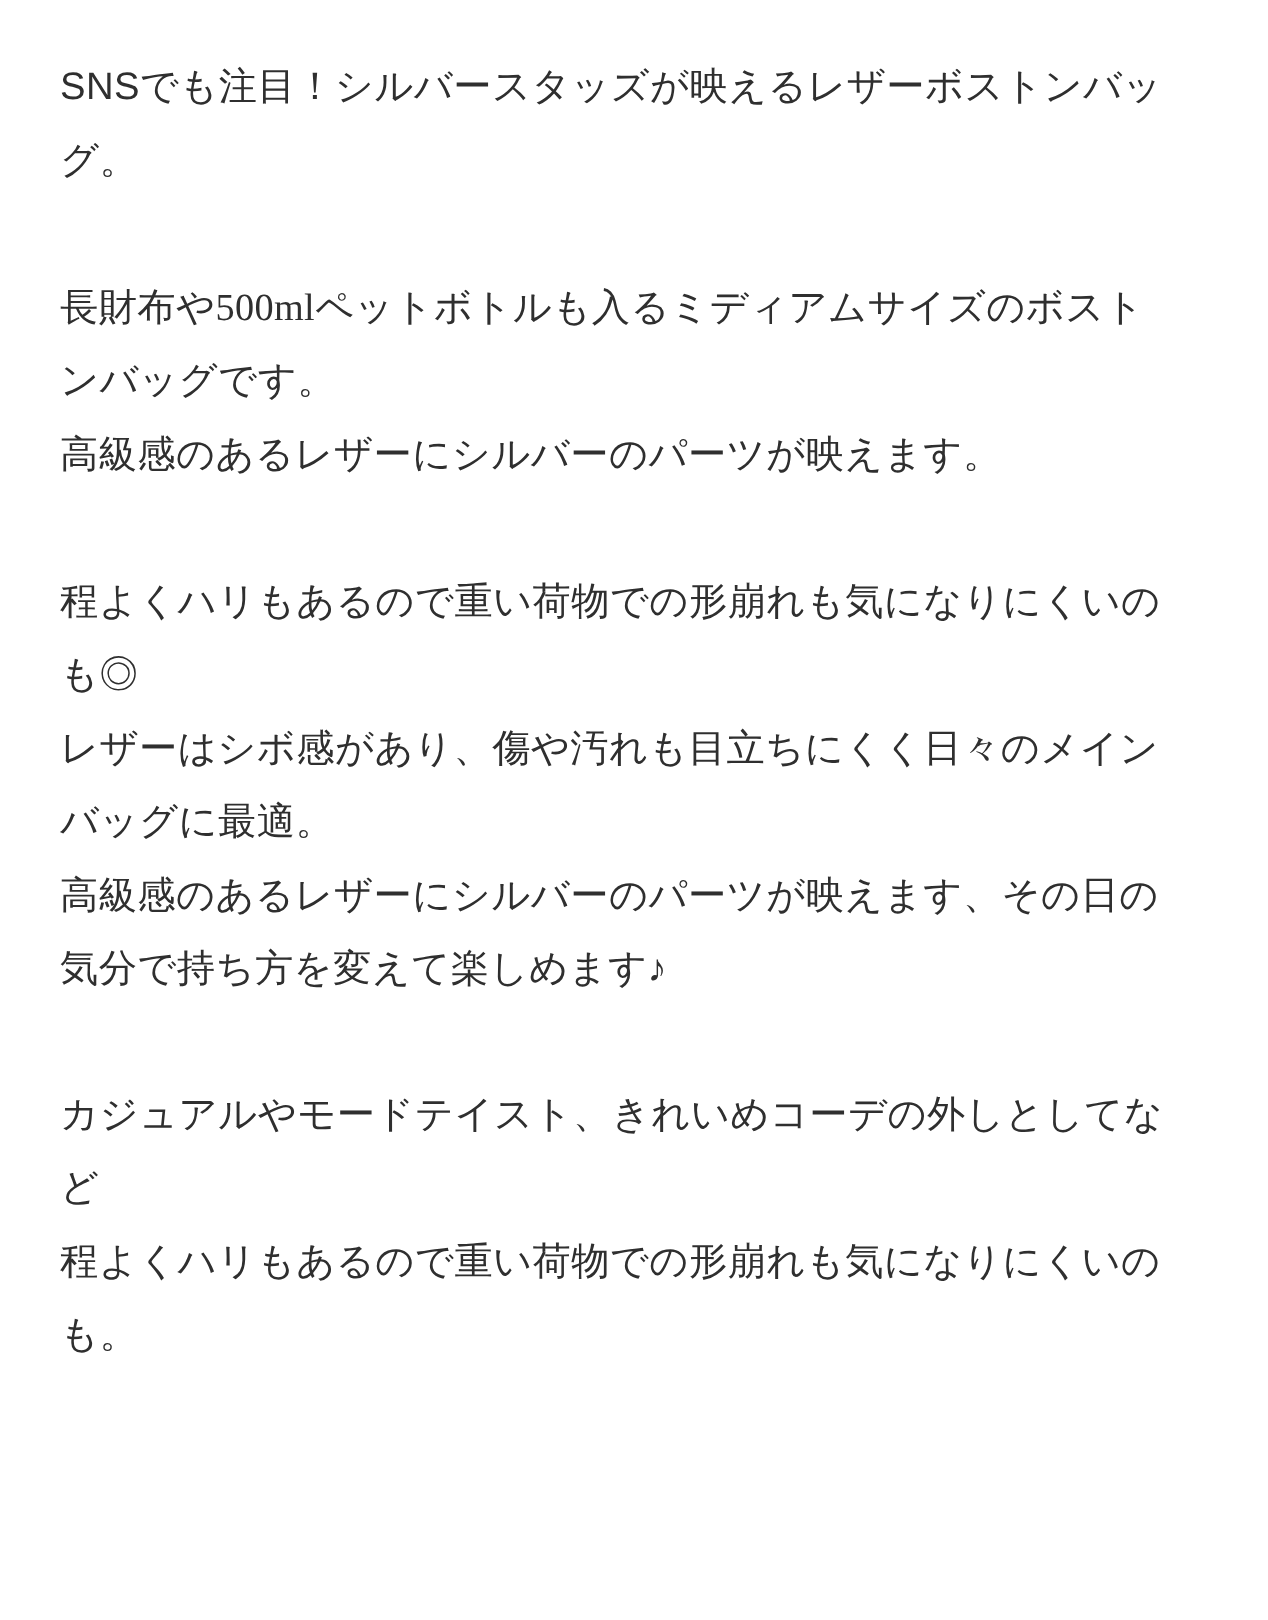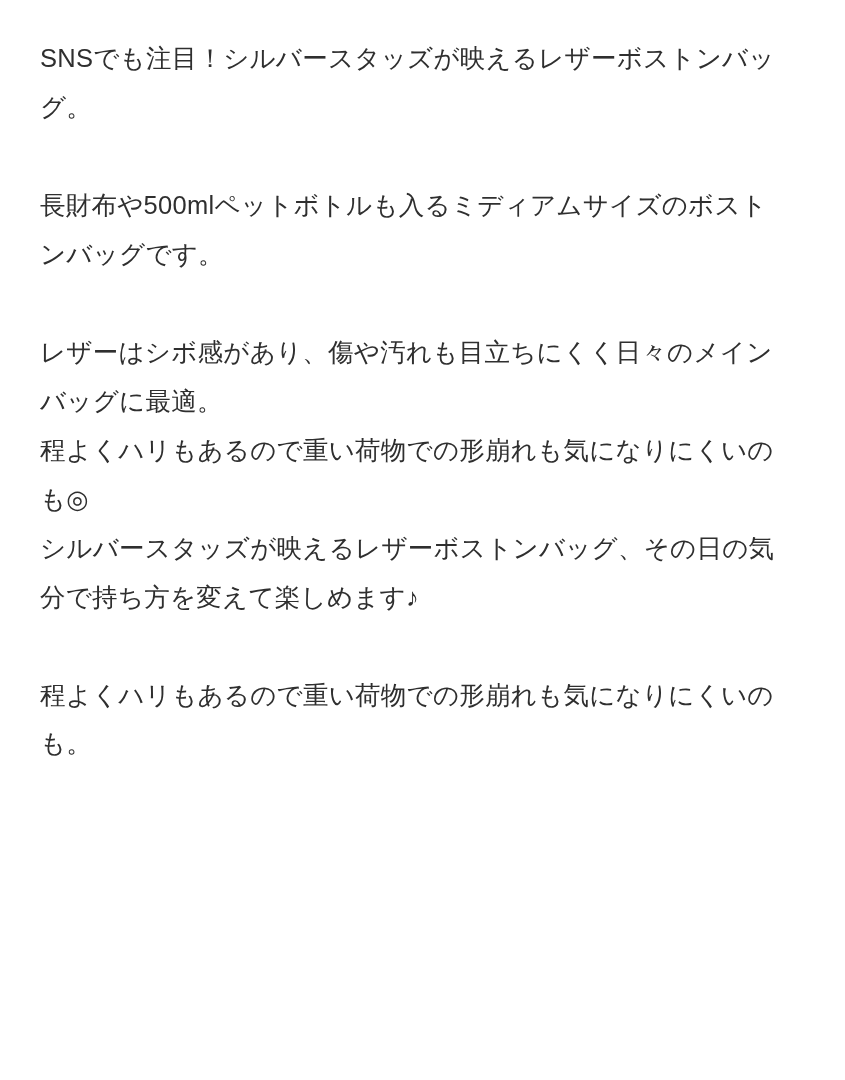--- a/index.html
+++ b/index.html
@@ -29,44 +29,47 @@
     font-weight: 400;
   }
   .para {
     margin: 0;
   }
   .spacer {
     height: 49px;
   }
   .line {
     display: block;
+    font-family: Liberation Serif, serif;
   }
 </style>
 </head>
 <body>
 
 <div class="page">
   <div class="description">
 
     <p class="para">SNSでも注目！シルバースタッズが映えるレザーボストンバッグ。</p>
 
     <div class="spacer"></div>
 
     <p class="para">
         <span class="line">長財布や500mlペットボトルも入るミディアムサイズのボストンバッグです。</span>
+        <span class="line">高級感のあるレザーにシルバーのパーツが映えます。</span>
       </p>
 
     <div class="spacer"></div>
 
     <p class="para">
+        <span class="line">程よくハリもあるので重い荷物での形崩れも気になりにくいのも◎</span>
         <span class="line">レザーはシボ感があり、傷や汚れも目立ちにくく日々のメインバッグに最適。</span>
-        <span class="line">程よくハリもあるので重い荷物での形崩れも気になりにくいのも◎</span>
-        <span class="line">シルバースタッズが映えるレザーボストンバッグ、その日の気分で持ち方を変えて楽しめます♪</span>
+        <span class="line">高級感のあるレザーにシルバーのパーツが映えます、その日の気分で持ち方を変えて楽しめます♪</span>
       </p>
 
     <div class="spacer"></div>
 
     <p class="para">
+        <span class="line">カジュアルやモードテイスト、きれいめコーデの外しとしてなど</span>
         <span class="line">程よくハリもあるので重い荷物での形崩れも気になりにくいのも。</span>
       </p>
 
   </div>
 </div>
 
 </body></html>

